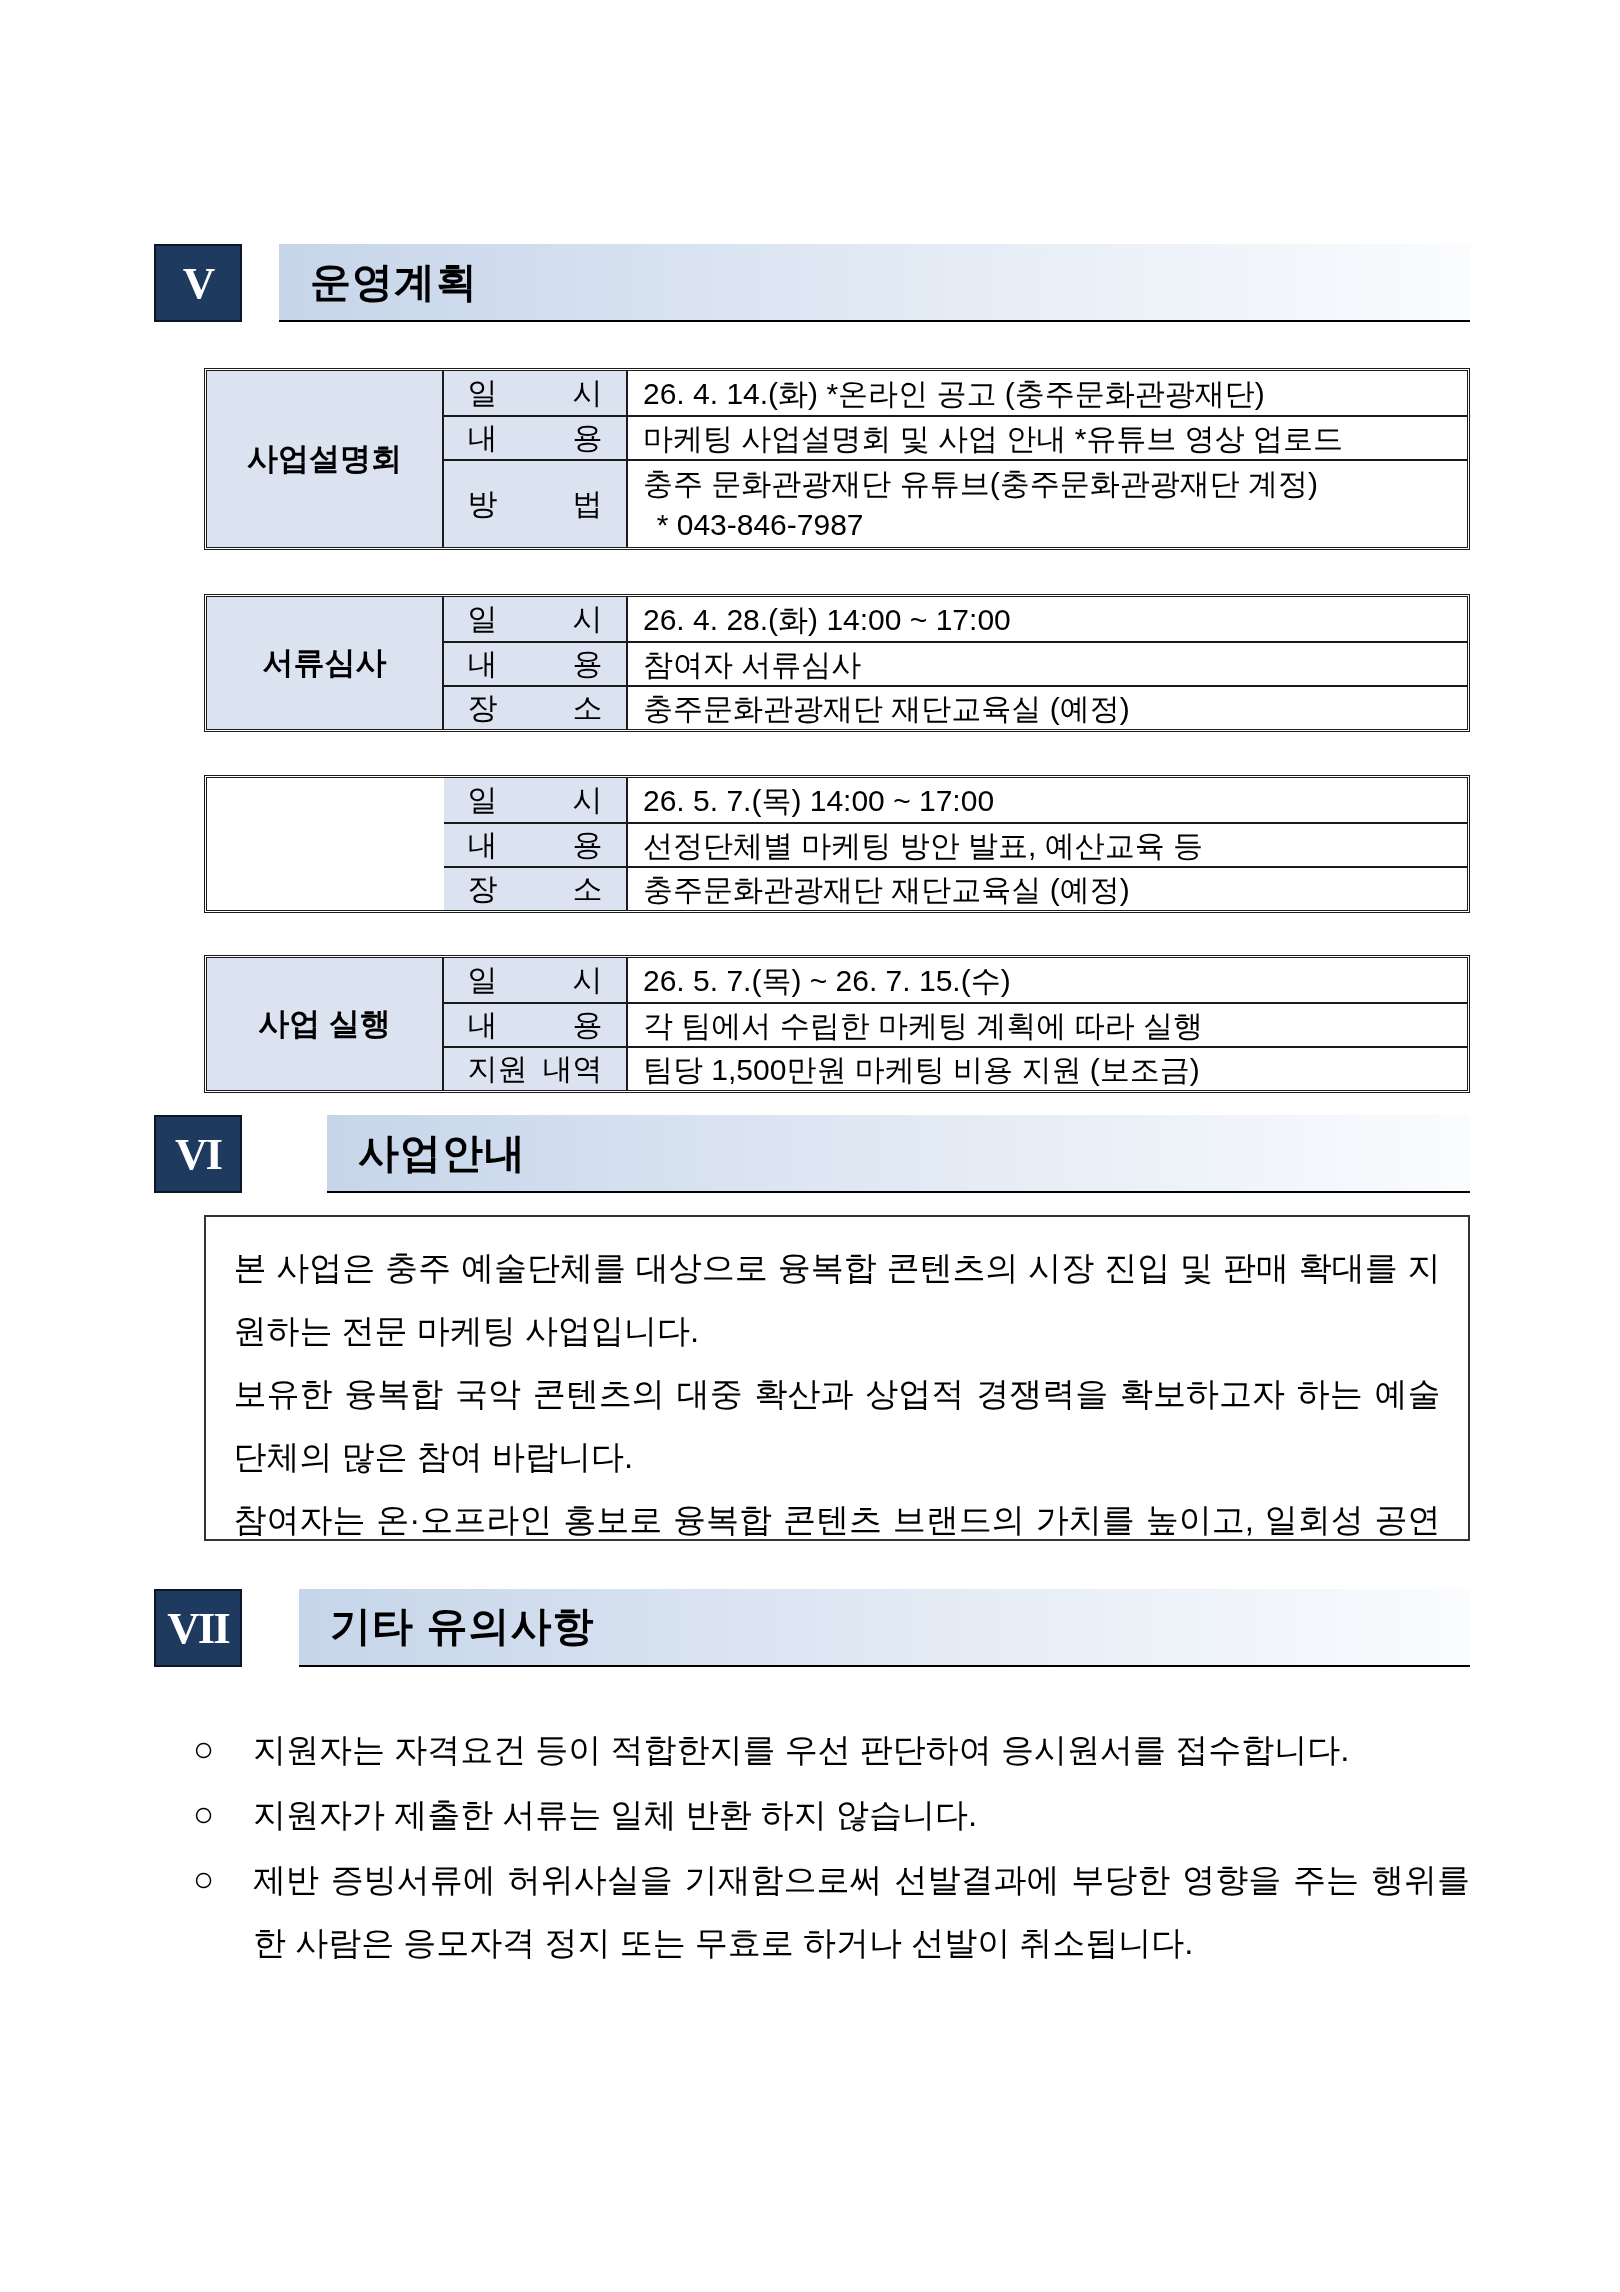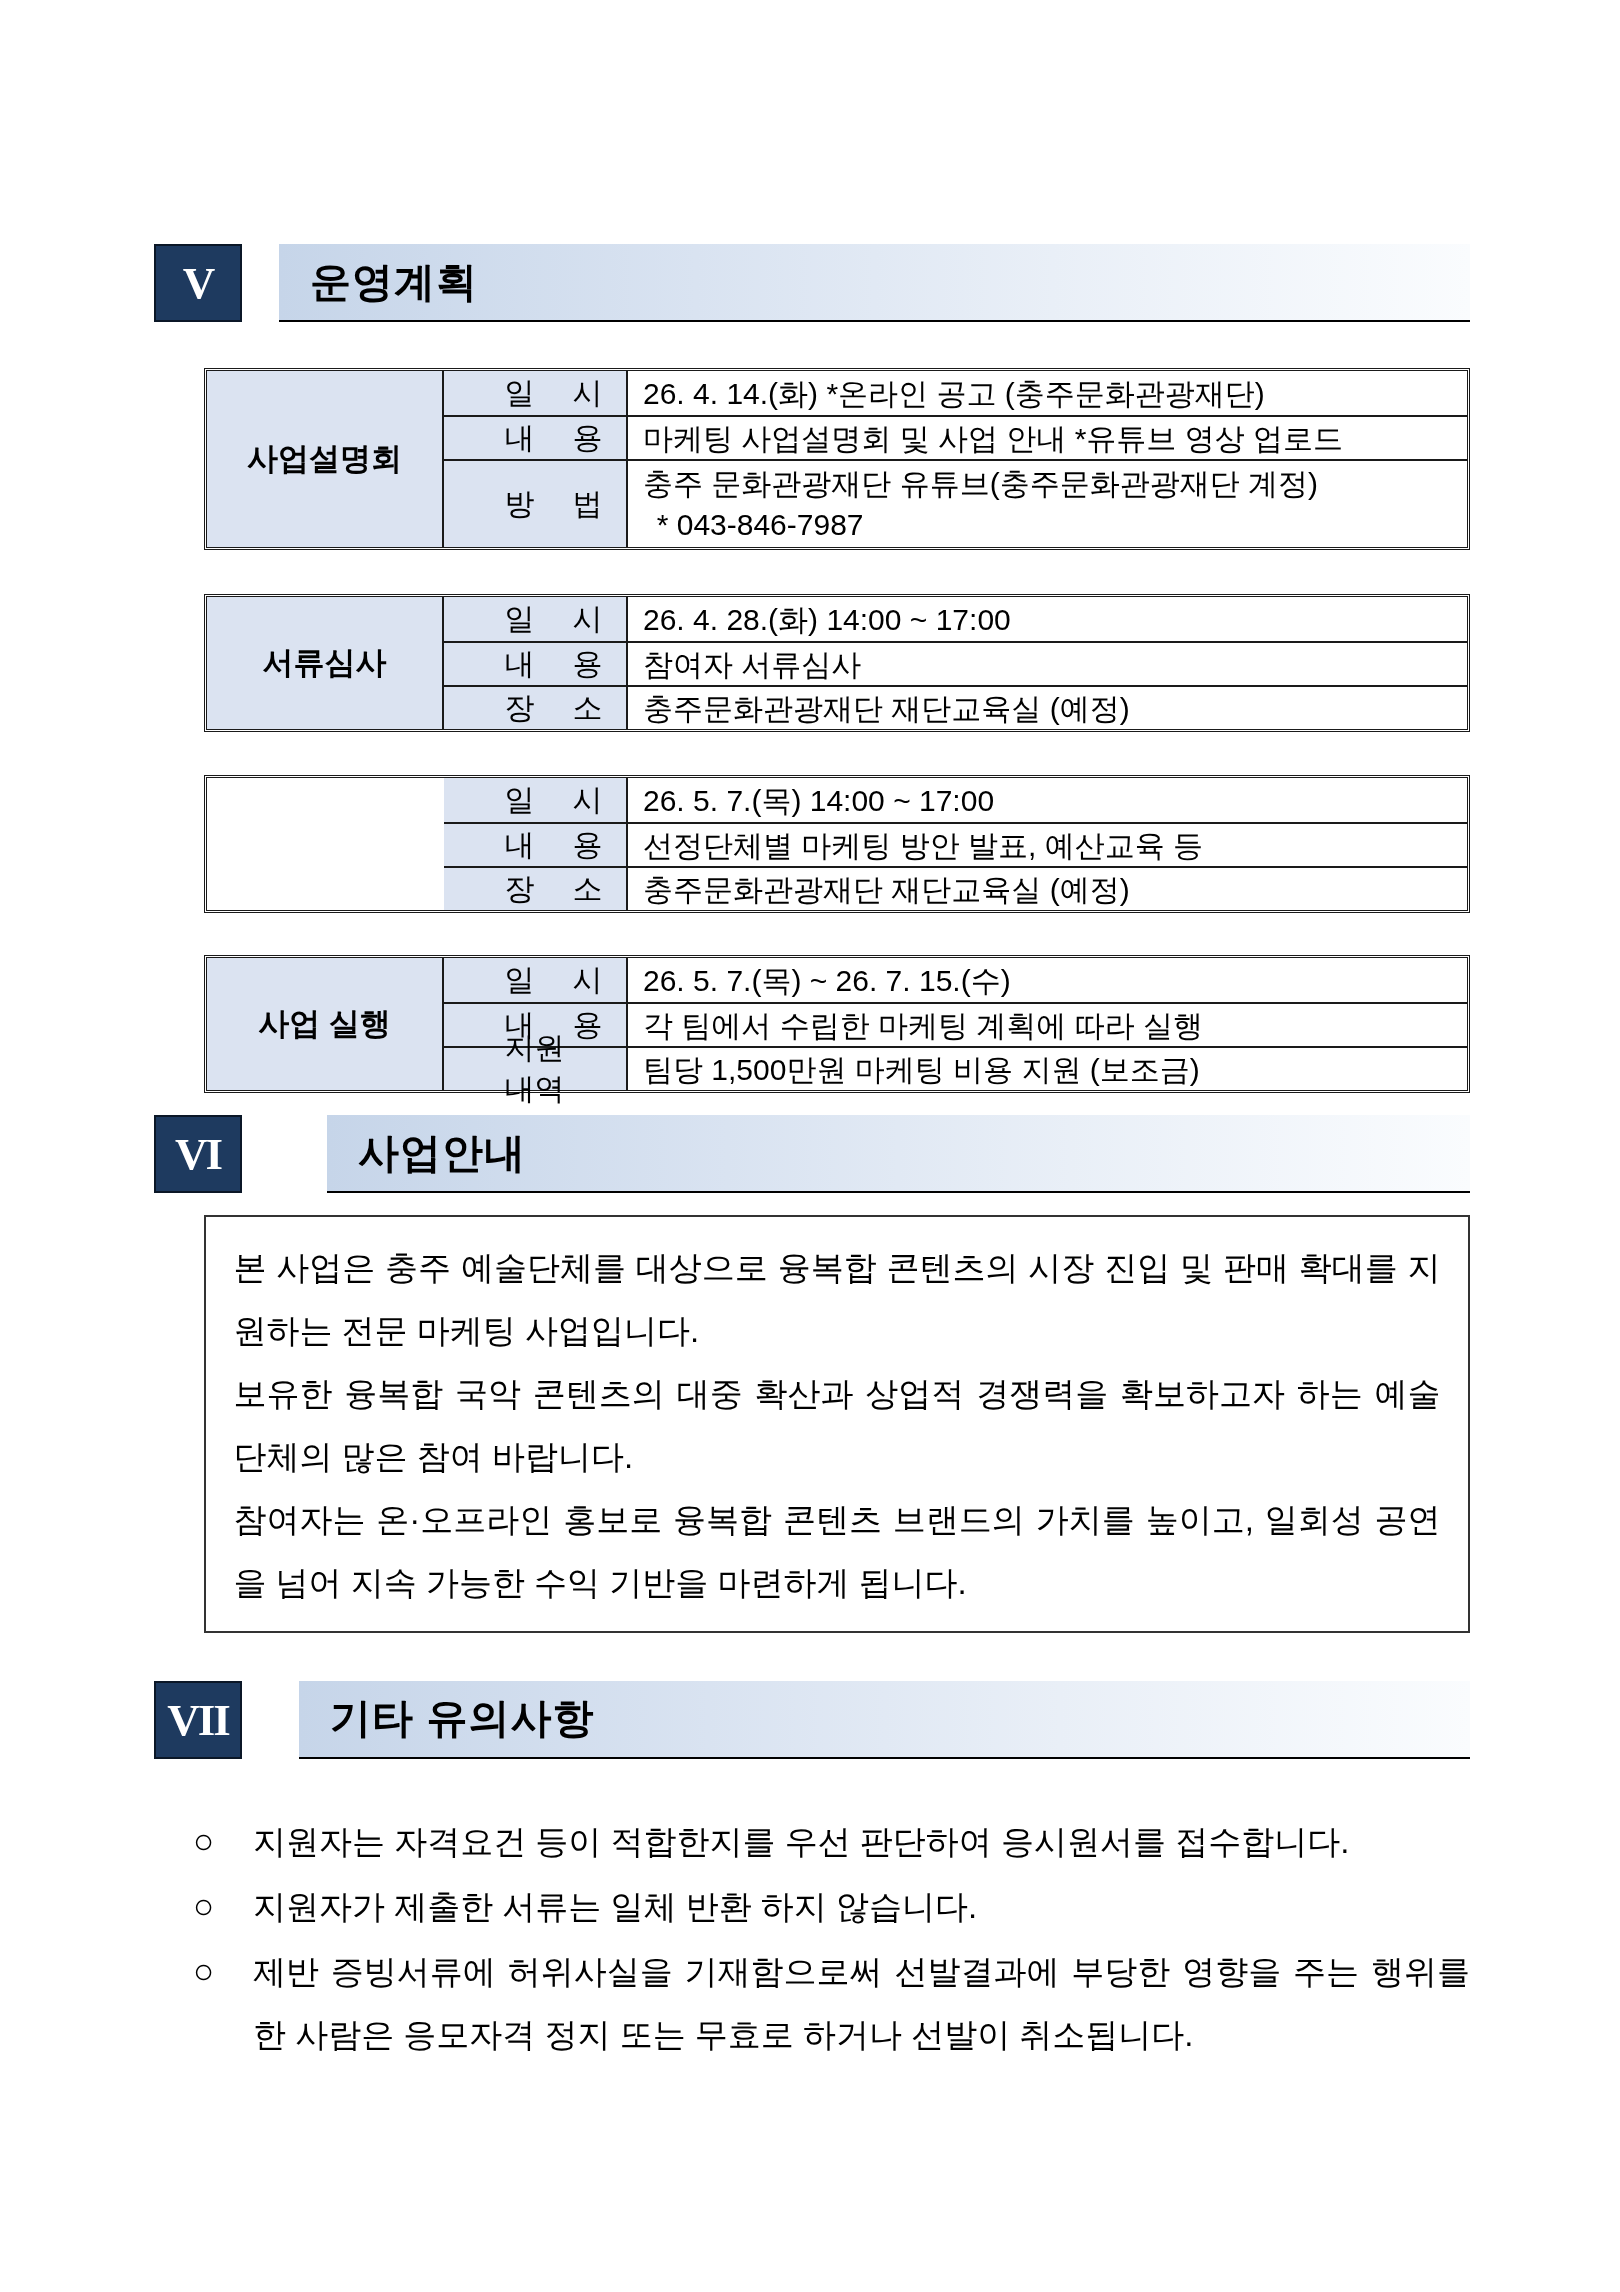--- a/index.html
+++ b/index.html
@@ -53,35 +53,35 @@
   .mt1{margin-top:46px;} .mt2{margin-top:44px;} .mt3{margin-top:43px;} .mt4{margin-top:42px;}
   .th{
     grid-column:1;grid-row:1 / 4;background:var(--thbg);
     border-right:2px solid var(--line);
     display:flex;align-items:center;justify-content:center;
     font-weight:700;font-size:31px;
   }
   .lbl{
     grid-column:2;background:var(--thbg);
     border-right:2px solid var(--line);
-    display:flex;align-items:center;padding-left:37px;
+    display:flex;align-items:center;
   }
   .lbl>span{display:block;width:100%;padding:0 23.5px;text-align:justify;text-align-last:justify;}
   .val{
     grid-column:3;display:flex;flex-direction:column;justify-content:center;
     padding-left:15px;padding-right:7.8px;line-height:41px;
   }
   .val .line2{padding-left:13.7px;}
   .r1{grid-row:1;} .r2{grid-row:2;} .r3{grid-row:3;}
   .bt{border-top:2px solid var(--line);}
 
   
   .guide-box{
     margin:21.6px 150px 0 204px;
-    height:418px;
+    height:326px;
     border:2px solid #333;
     padding:19.6px 27.4px;
     overflow:hidden;
   }
   .guide-box p{
     font-size:33px;line-height:63px;
     text-align:justify;
   }
 
   

